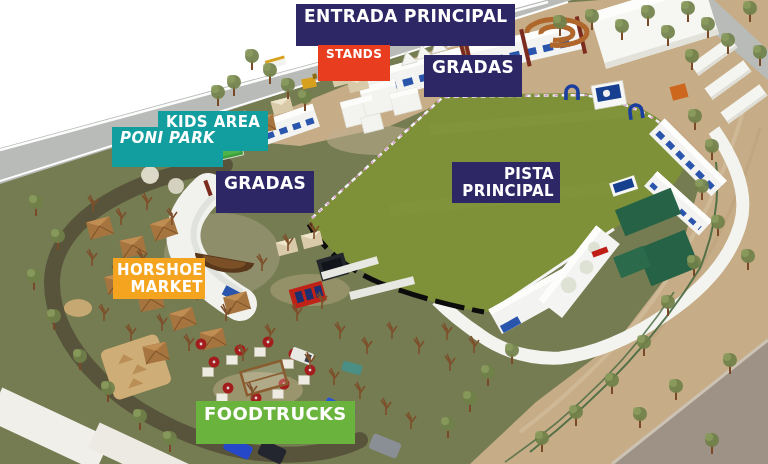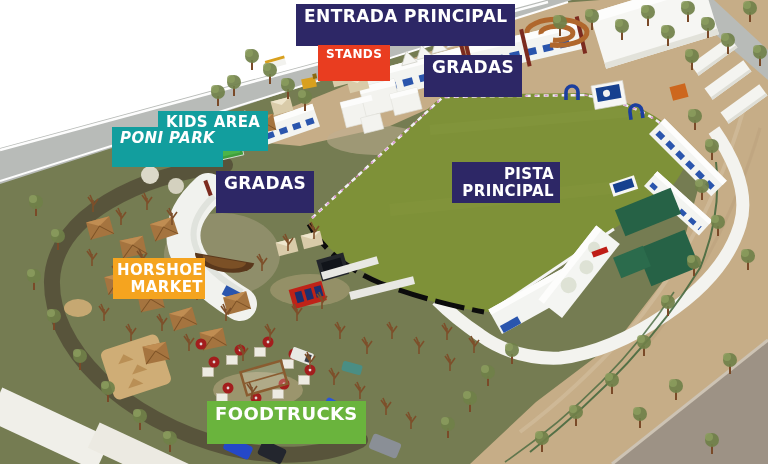--- a/index.html
+++ b/index.html
@@ -20,21 +20,21 @@
   .chip.green{background:#6ab43d;}
   .chip.multi{white-space:normal;text-align:right;}
   #lbl-entrada{left:296px;top:4px;font-size:17px;}
   #lbl-stands{left:318px;top:45px;font-size:12px;}
   #lbl-gradas-n{left:424px;top:55px;font-size:17px;}
   #lbl-kids{left:158px;top:99px;font-size:15px;margin-top:12px;}
   #lbl-poni{left:112px;top:127px;font-size:15px;font-style:italic;}
   #lbl-gradas-w{left:216px;top:171px;font-size:17px;}
   #lbl-pista{left:452px;top:162px;font-size:15px;width:96px;padding:4px 6px;}
   #lbl-horshoe{left:84px;top:258px;font-size:15px;width:88px;padding:4px 2px;margin-left:29px;}
-  #lbl-food{left:196px;top:401px;font-size:18px;margin-left:11px;}
+  #lbl-food{left:196px;top:401px;font-size:18px;}
 </style>
 </head>
 <body>
 
 <div id="stage">
 
 <svg id="scene" width="768" height="464" viewBox="0 0 768 464">
   <defs>
     <g id="tree">
           <line x1="0" y1="8" x2="0" y2="-2" stroke="#7a4a28" stroke-width="2"></line>

